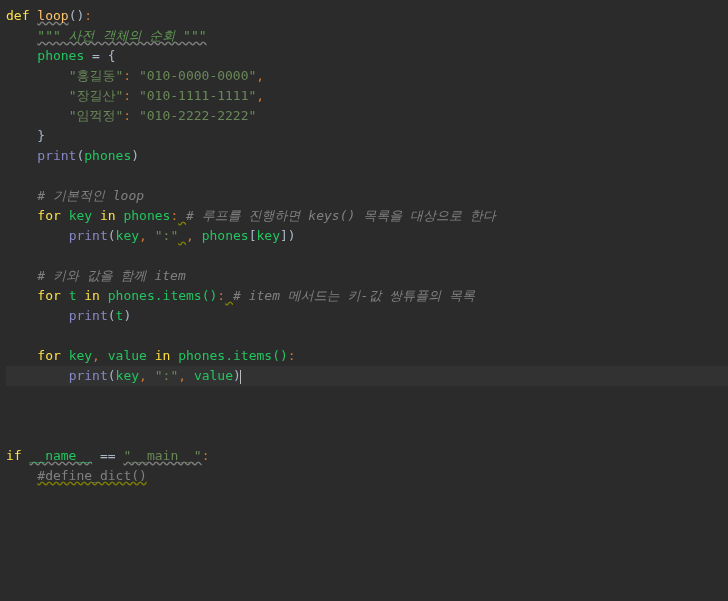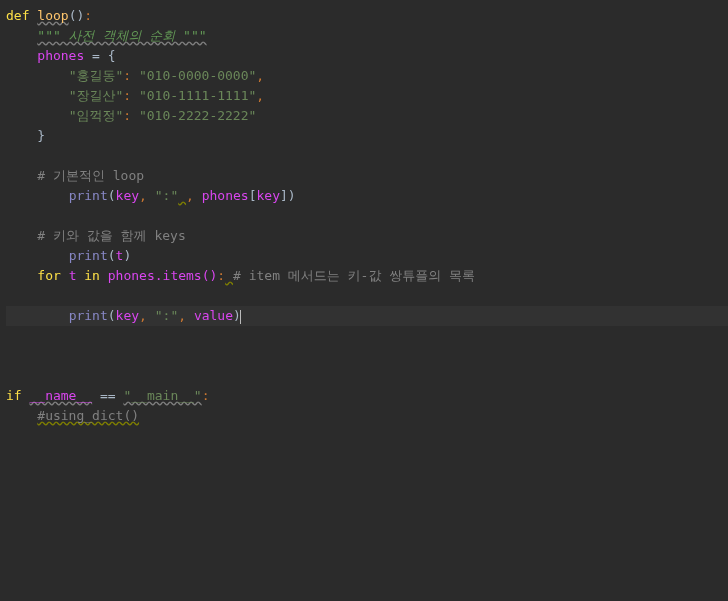--- a/index.html
+++ b/index.html
@@ -23,23 +23,23 @@
       height: 20px;
     }
     .keyword { color: #fde047; }
     .funcname { color: #ffc66d; }
     .paren { color: #a9b7c6; }
     .colon { color: #cc7832; }
     .docstring { color: #629755; font-style: italic; }
     .docstring.wavy { text-decoration: underline wavy #808080; text-decoration-skip-ink: none; }
     .string { color: #6a8759; }
     .comma { color: #cc7832; }
-    .comment { color: #808080; }
+    .comment { color: #808080; font-style: italic; }
     .builtin { color: #8888c6; }
-    .ident { color: #d946ef; }
+    .ident { color: #22c55e; }
     .bracket { color: #a9b7c6; }
     .op { color: #a9b7c6; }
     .wavy-under {
       text-decoration: underline wavy #808080;
       text-decoration-skip-ink: none;
     }
     .comment-wavy {
       color: #808080;
       text-decoration: underline wavy #808000;
       text-decoration-skip-ink: none;
@@ -63,27 +63,30 @@
 <body>
 
 <div class="code">
 <div class="line"><span class="keyword">def</span><span> </span><span class="funcname wavy-under">loop</span><span class="paren">()</span><span class="colon">:</span></div>
 <div class="line"><span>    </span><span class="docstring wavy">""" 사전 객체의 순회 """</span></div>
 <div class="line"><span>    </span><span class="ident">phones</span><span> </span><span class="op">=</span><span> </span><span class="paren">{</span></div>
 <div class="line"><span>        </span><span class="string">"홍길동"</span><span class="colon">:</span><span> </span><span class="string">"010-0000-0000"</span><span class="comma">,</span></div>
 <div class="line"><span>        </span><span class="string">"장길산"</span><span class="colon">:</span><span> </span><span class="string">"010-1111-1111"</span><span class="comma">,</span></div>
 <div class="line"><span>        </span><span class="string">"임꺽정"</span><span class="colon">:</span><span> </span><span class="string">"010-2222-2222"</span></div>
 <div class="line"><span>    </span><span class="paren">}</span></div>
+<div class="line"><span>    </span><span class="builtin">print</span><span class="paren">(</span><span class="ident">phones</span><span class="paren">)</span></div>
 <div class="line"> </div>
 <div class="line"><span>    </span><span class="comment"># 기본적인 loop</span></div>
+<div class="line"><span>    </span><span class="keyword">for</span><span> </span><span class="ident">key</span><span> </span><span class="keyword">in</span><span> </span><span class="ident">phones</span><span class="colon">:</span><span class="hint-squiggle"> </span><span class="comment"># 루프를 진행하면 keys() 목록을 대상으로 한다</span></div>
 <div class="line"><span>        </span><span class="builtin">print</span><span class="paren">(</span><span class="ident">key</span><span class="comma">,</span><span> </span><span class="string">":"</span><span class="hint-squiggle"> </span><span class="comma">,</span><span> </span><span class="ident">phones</span><span class="bracket">[</span><span class="ident">key</span><span class="bracket">])</span></div>
 <div class="line"> </div>
-<div class="line"><span>    </span><span class="comment"># 키와 값을 함께 keys</span></div>
+<div class="line"><span>    </span><span class="comment"># 키와 값을 함께 item</span></div>
+<div class="line"><span>    </span><span class="keyword">for</span><span> </span><span class="ident">t</span><span> </span><span class="keyword">in</span><span> </span><span class="ident">phones.items()</span><span class="colon">:</span><span class="hint-squiggle"> </span><span class="comment"># item 메서드는 키-값 쌍튜플의 목록</span></div>
 <div class="line"><span>        </span><span class="builtin">print</span><span class="paren">(</span><span class="ident">t</span><span class="paren">)</span></div>
-<div class="line"><span>    </span><span class="keyword">for</span><span> </span><span class="ident">t</span><span> </span><span class="keyword">in</span><span> </span><span class="ident">phones.items()</span><span class="colon">:</span><span class="hint-squiggle"> </span><span class="comment"># item 메서드는 키-값 쌍튜플의 목록</span></div>
 <div class="line"> </div>
+<div class="line"><span>    </span><span class="keyword">for</span><span> </span><span class="ident">key</span><span class="comma">,</span><span> </span><span class="ident">value</span><span> </span><span class="keyword">in</span><span> </span><span class="ident">phones.items()</span><span class="colon">:</span></div>
 <div class="line cursor-line"><span>        </span><span class="builtin">print</span><span class="paren">(</span><span class="ident">key</span><span class="comma">,</span><span> </span><span class="string">":"</span><span class="comma">,</span><span> </span><span class="ident">value</span><span class="paren">)</span><span class="cursor"></span></div>
 <div class="line"> </div>
 <div class="line"> </div>
 <div class="line"> </div>
 <div class="line"><span class="keyword">if</span><span> </span><span class="ident wavy-under">__name__</span><span> </span><span class="op">==</span><span> </span><span class="string wavy-under">"__main__"</span><span class="colon">:</span></div>
-<div class="line"><span>    </span><span class="comment-wavy">#using_dict()</span></div>
+<div class="line"><span>    </span><span class="comment-wavy">#define_dict()</span></div>
 </div>
 
 </body></html>

